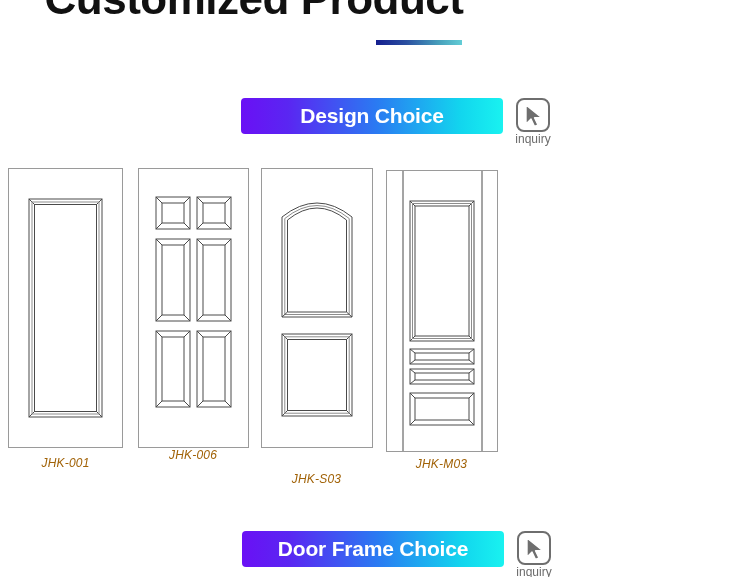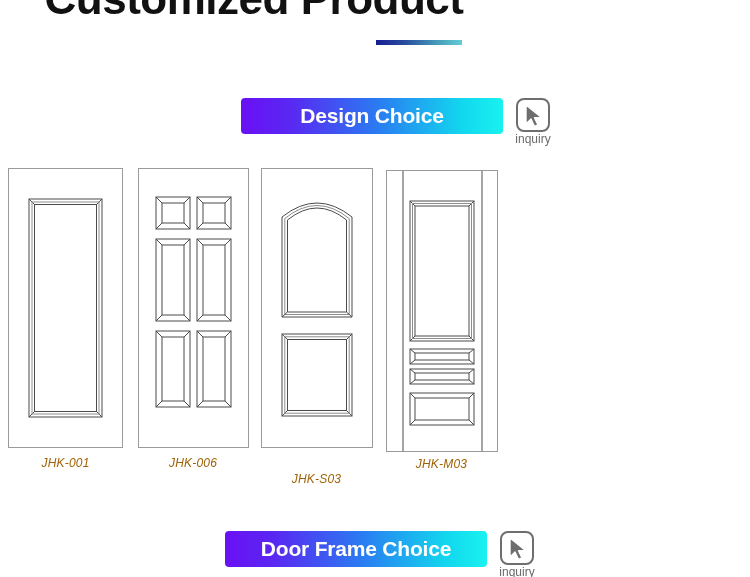--- a/index.html
+++ b/index.html
@@ -141,21 +141,21 @@
           <rect x="17" y="162" width="34" height="76"></rect>
             <rect x="23" y="168" width="22" height="64"></rect>
           <path d="M17 162 L23 168 M51 162 L45 168 M17 238 L23 232 M51 238 L45 232"></path>
 
           <rect x="58" y="162" width="34" height="76"></rect>
             <rect x="64" y="168" width="22" height="64"></rect>
           <path d="M58 162 L64 168 M92 162 L86 168 M58 238 L64 232 M92 238 L86 232"></path>
         </g>
       </svg>
     </div>
-    <div class="door-label" style="margin-top:8px;">JHK-006</div>
+    <div class="door-label" style="">JHK-006</div>
   </div>
 
 
   <div class="door-cell" style="width:123px;gap:16px;">
     <div class="door-card" style="width:112px;height:280px;">
       <svg width="110" height="278" viewBox="0 0 110 278">
         <g fill="none" stroke="#4a4a4a" stroke-width="1">
 
           <path d="M20 148 L20 48 Q55 20 90 48 L90 148 Z"></path>
           <path d="M25.5 143 L25.5 51 Q55 27 84.5 51 L84.5 143 Z"></path>
@@ -197,21 +197,21 @@
             <rect x="28" y="227" width="54" height="22"></rect>
           <path d="M23 222 L28 227 M87 222 L82 227 M23 254 L28 249 M87 254 L82 249"></path>
         </g>
       </svg>
     </div>
     <div class="door-label" style="margin-top:5px;">JHK-M03</div>
   </div>
 
 </div>
 
-<div class="choice-row" style="left:225px;top:531px;justify-content:flex-end;">
+<div class="choice-row" style="left:242px;top:531px;justify-content:flex-end;">
   <div class="choice-btn">Door Frame Choice</div>
   <div class="inquiry-wrap">
     <div class="inquiry-box">
       <span>
         <svg width="22" height="24" viewBox="0 0 22 24">
           <path d="M2 1 L2 20 L7 15 L10.5 22.5 L14 21 L10.5 13.8 L17.5 13.5 Z" fill="#6e6e6e" stroke="#ffffff" stroke-width="1.4" stroke-linejoin="round"></path>
         </svg>
       </span>
     </div>
     <div class="inquiry-label">inquiry</div>

